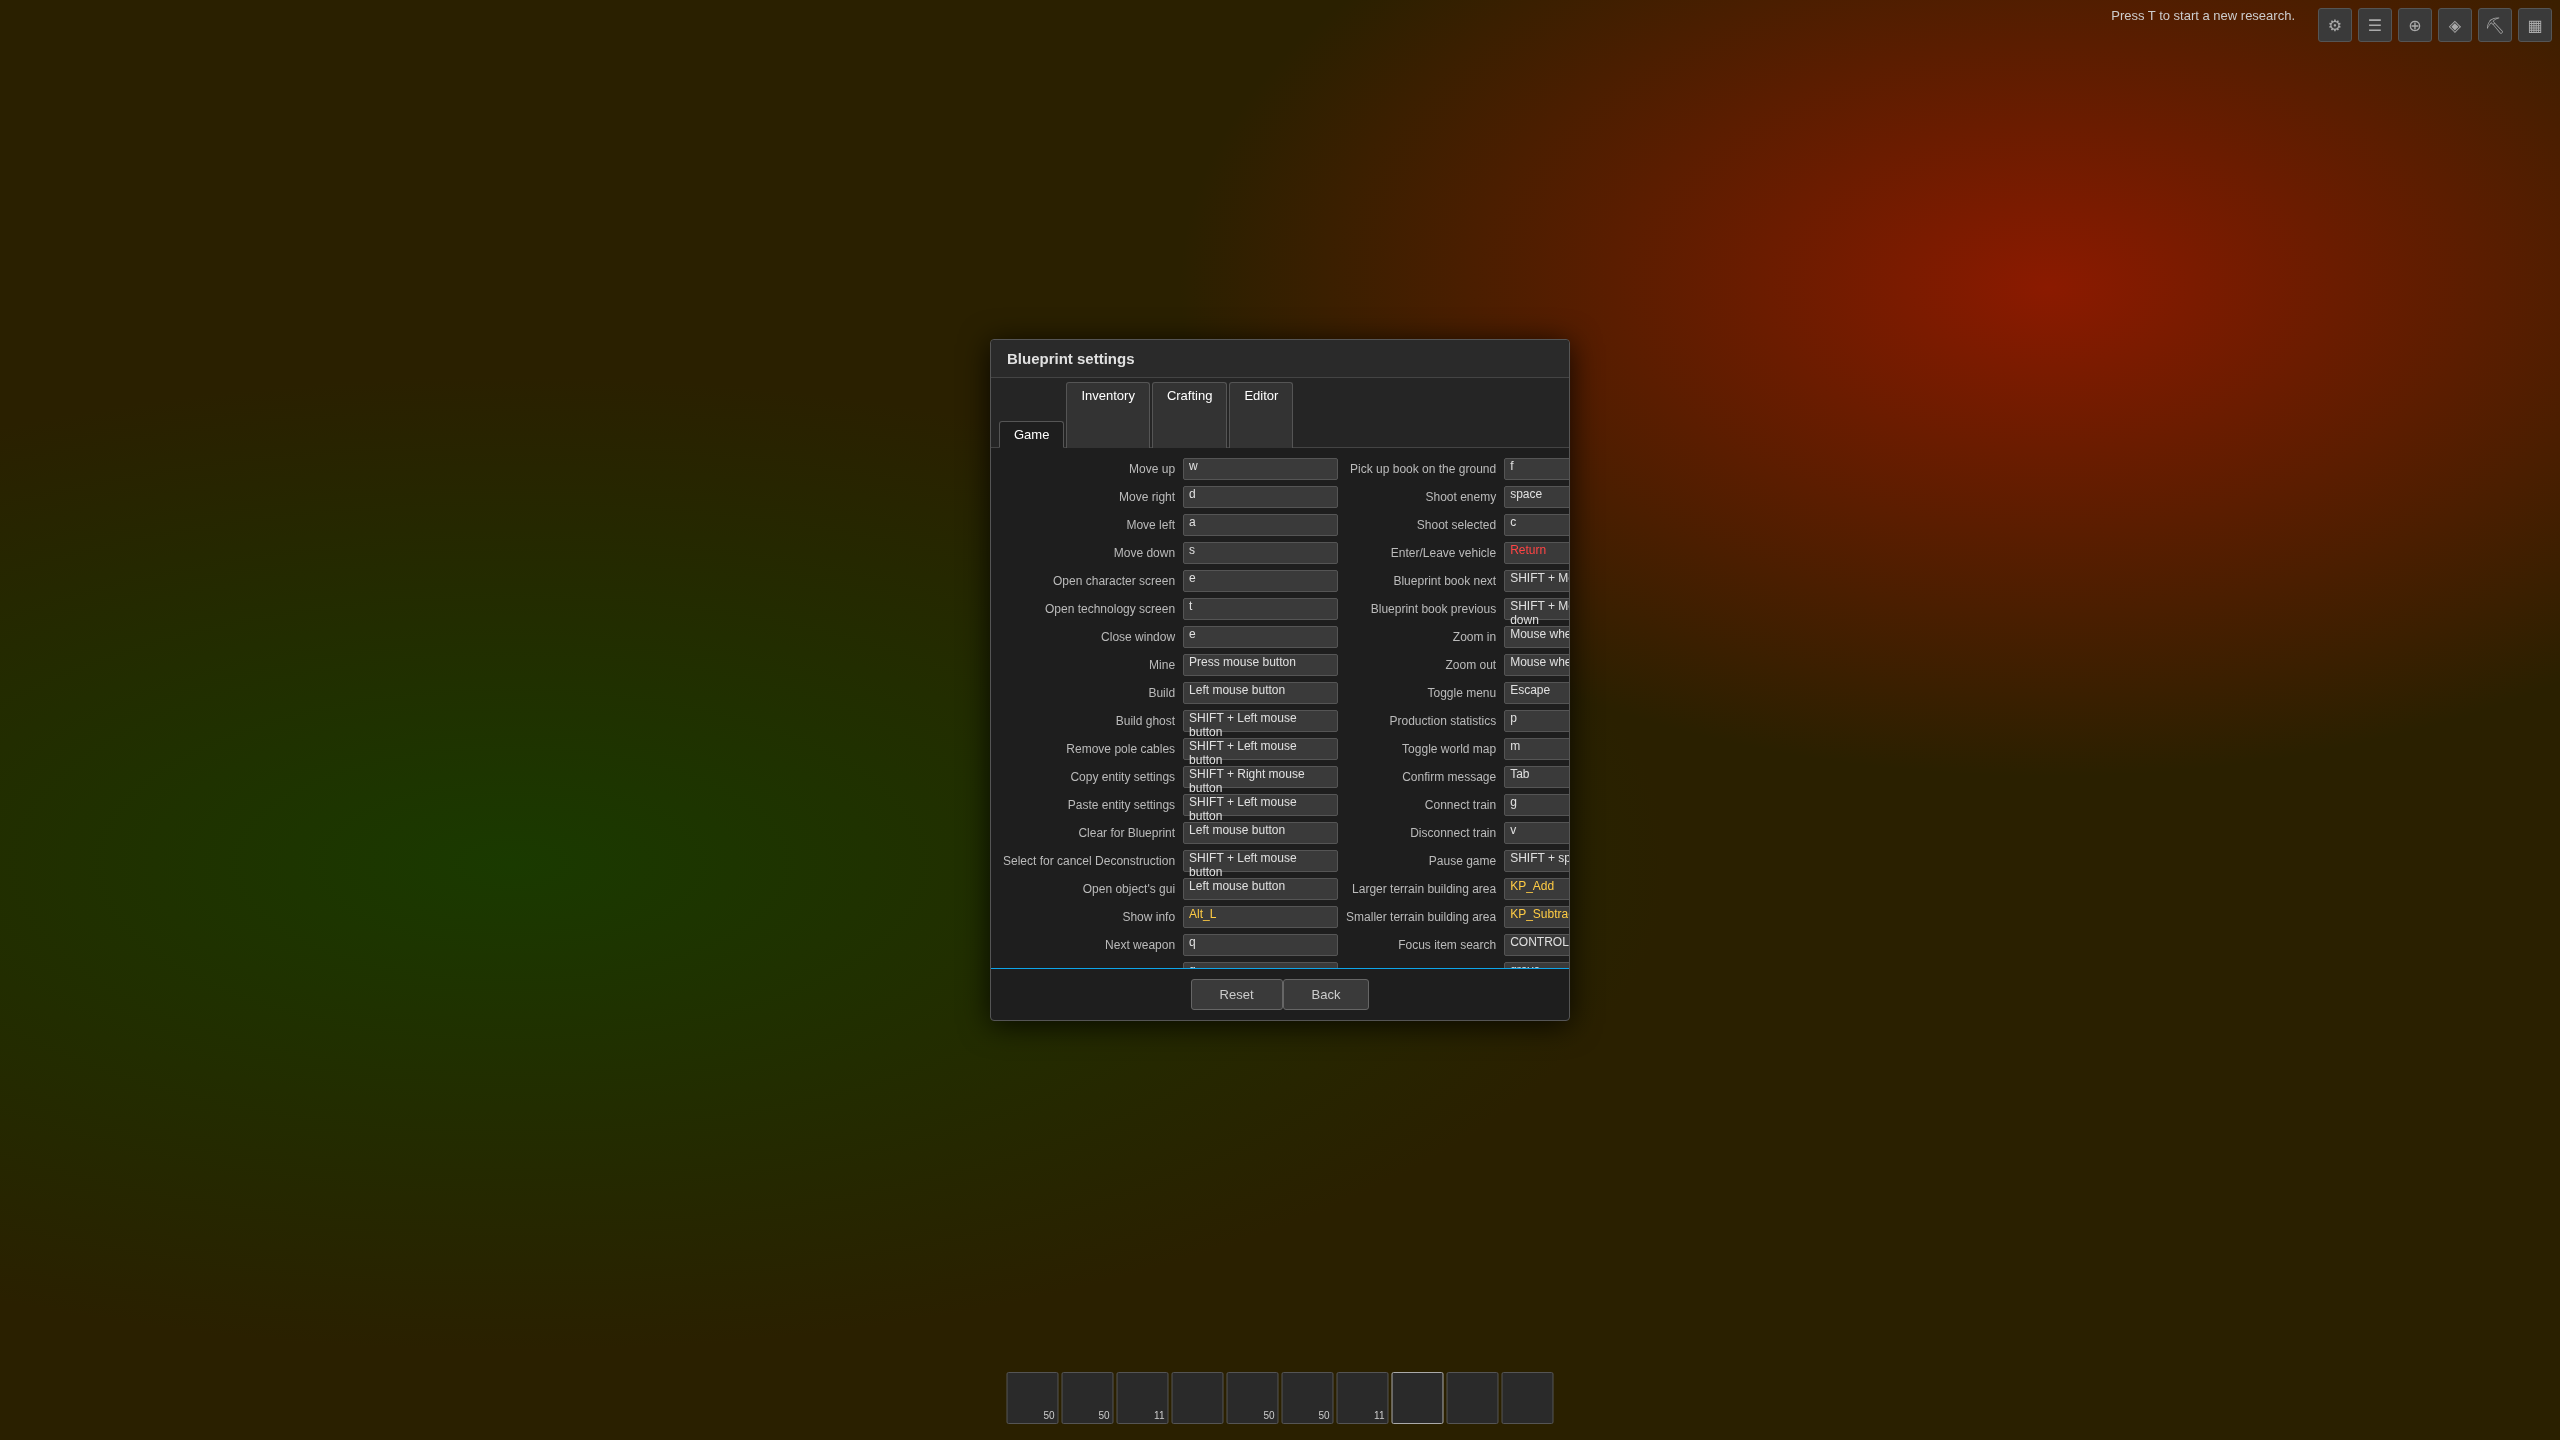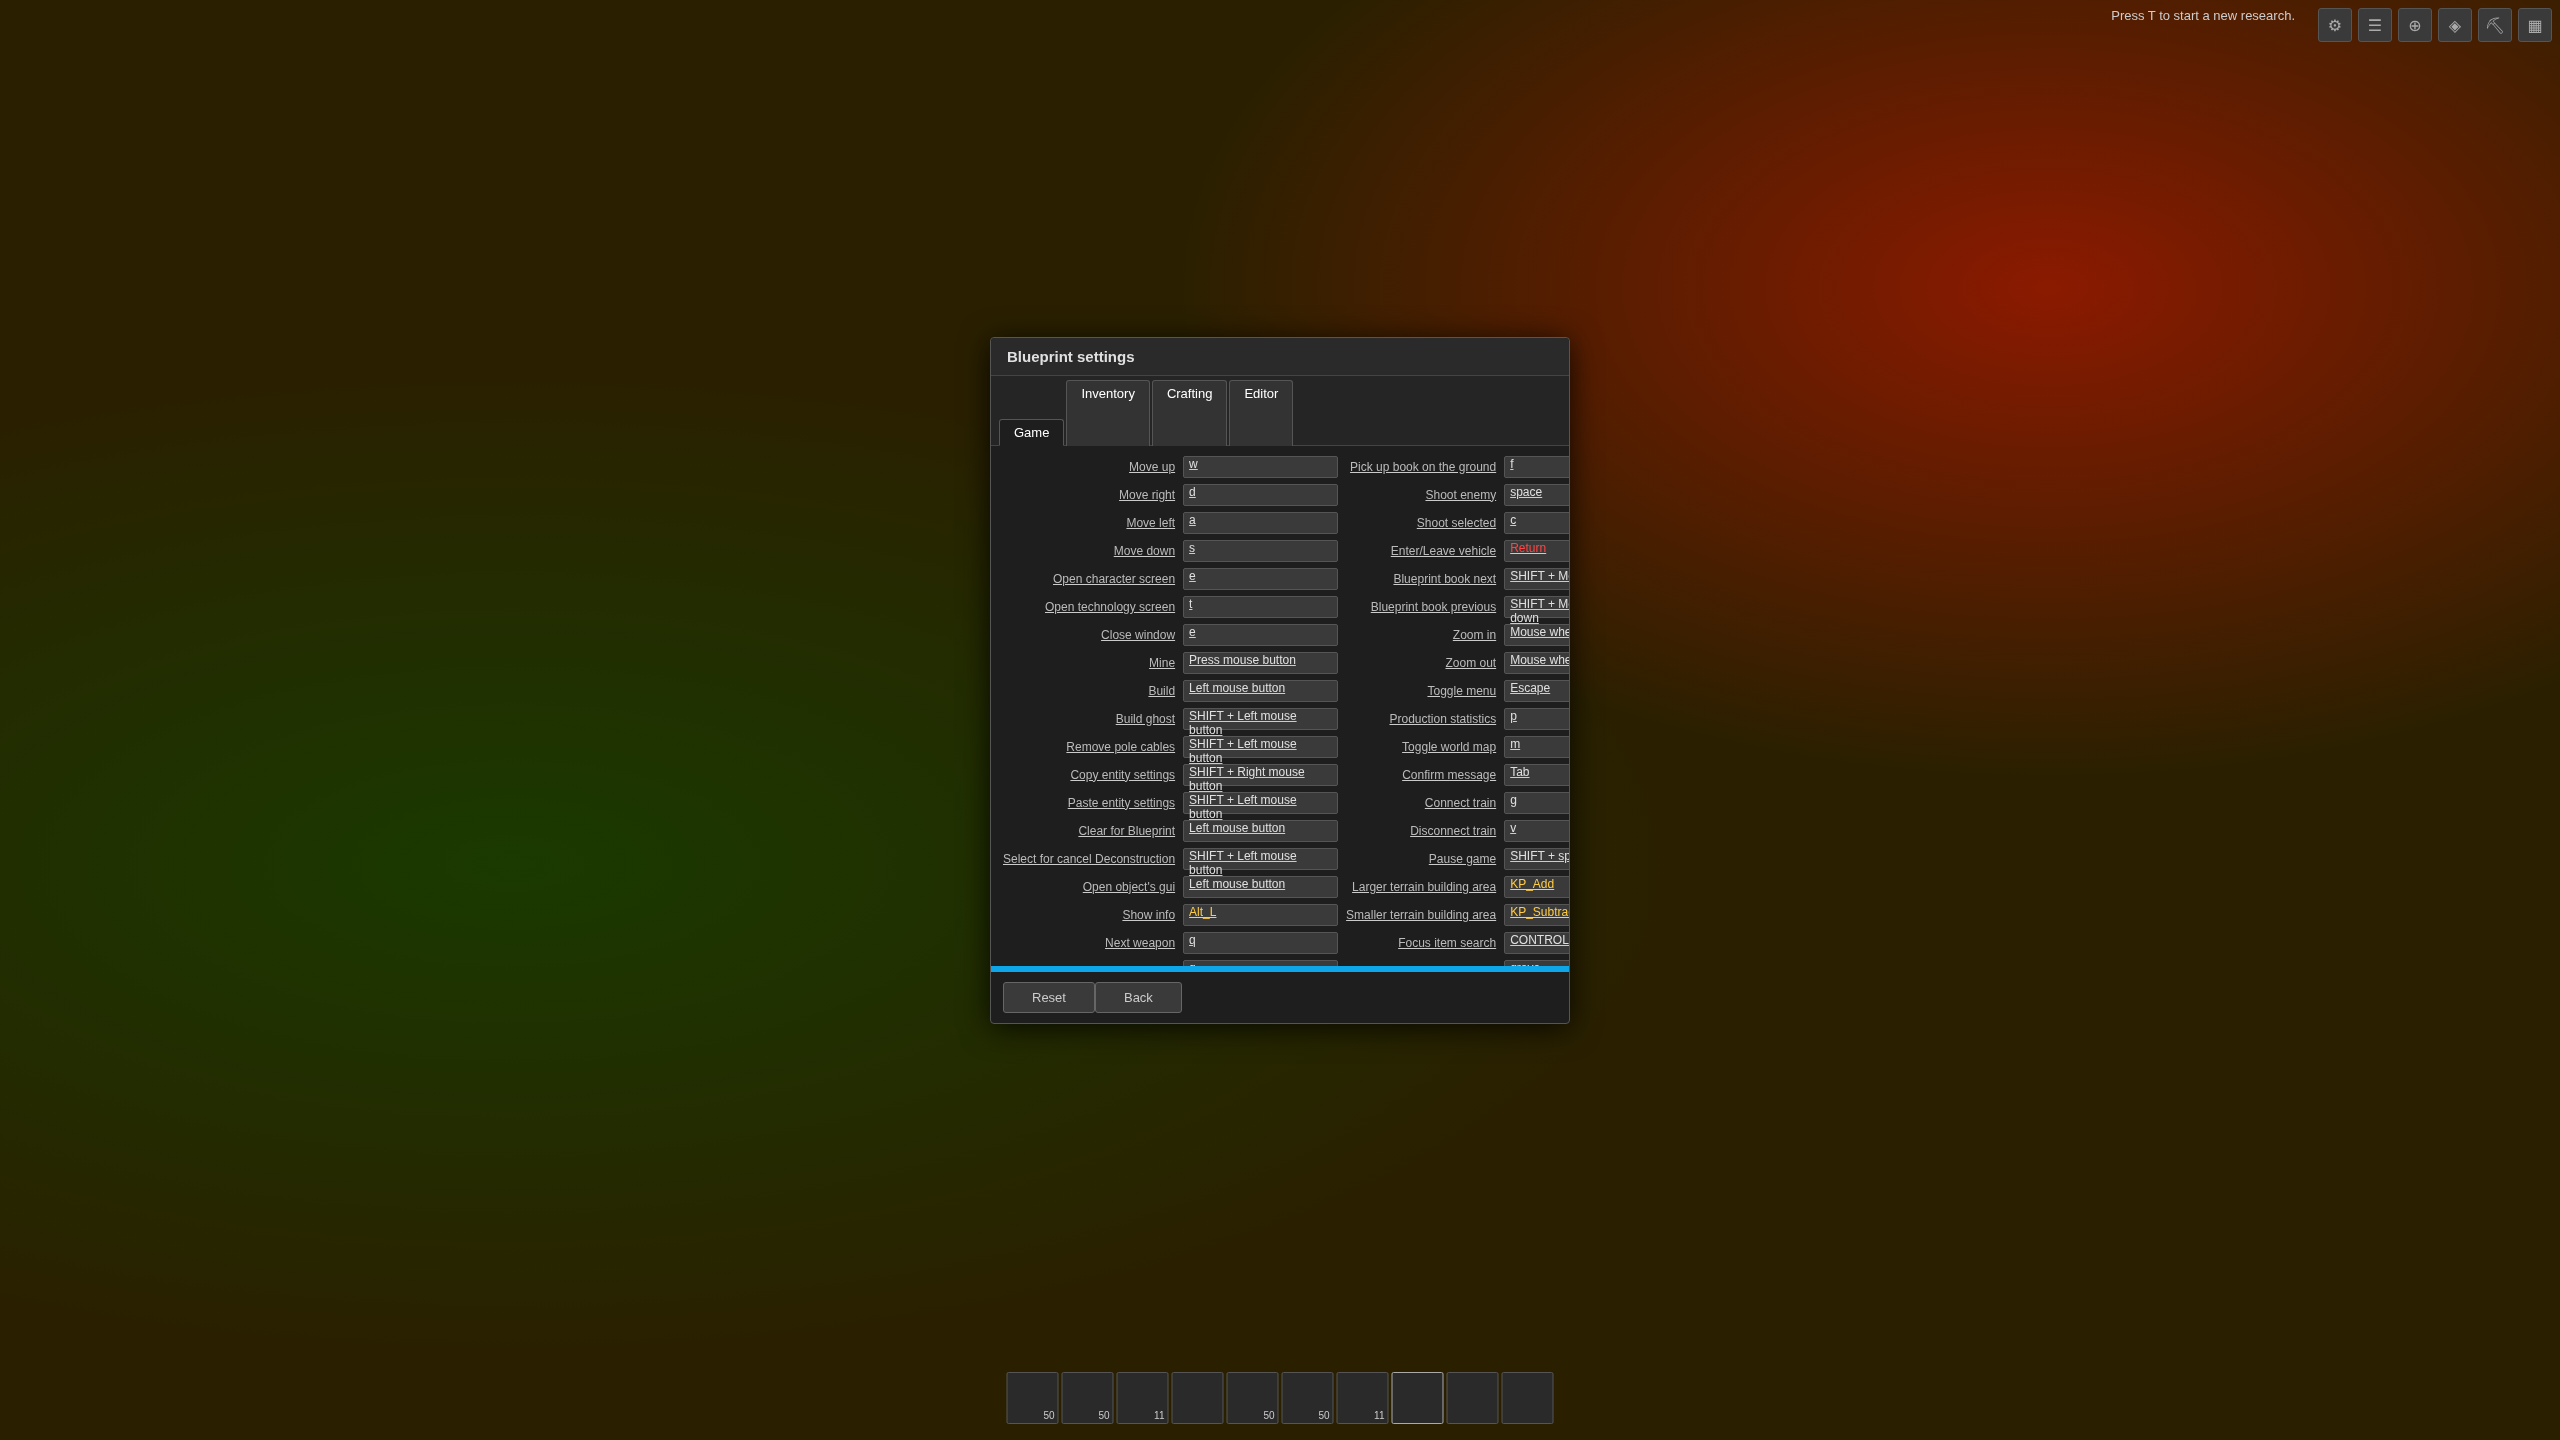--- a/index.html
+++ b/index.html
@@ -119,21 +119,20 @@
       padding: 8px 12px;
       max-height: 520px;
       overflow-y: auto;
     }
 
     
     .controls-grid {
       display: grid;
       grid-template-columns: 1fr 1fr;
       gap: 0 8px;
-      text-decoration: underline;
     }
 
     .controls-column {
       display: flex;
       flex-direction: column;
       gap: 2px;
     }
 
     
     .control-row {
@@ -169,23 +168,23 @@
       color: #ff4444;
     }
 
     .control-input.highlight-yellow {
       color: #ffcc44;
     }
 
     
     .dialog-footer {
       display: flex;
-      justify-content: flex-start;
+      justify-content: center;
       padding: 10px 12px;
-      border-top: 6px solid #0ea5e9;
+      border-top: 1px solid #0ea5e9;
     }
 
     .btn {
       padding: 7px 28px;
       background: #3a3a3a;
       border: 1px solid #666;
       border-radius: 3px;
       color: #ccc;
       font-size: 13px;
       cursor: pointer;

